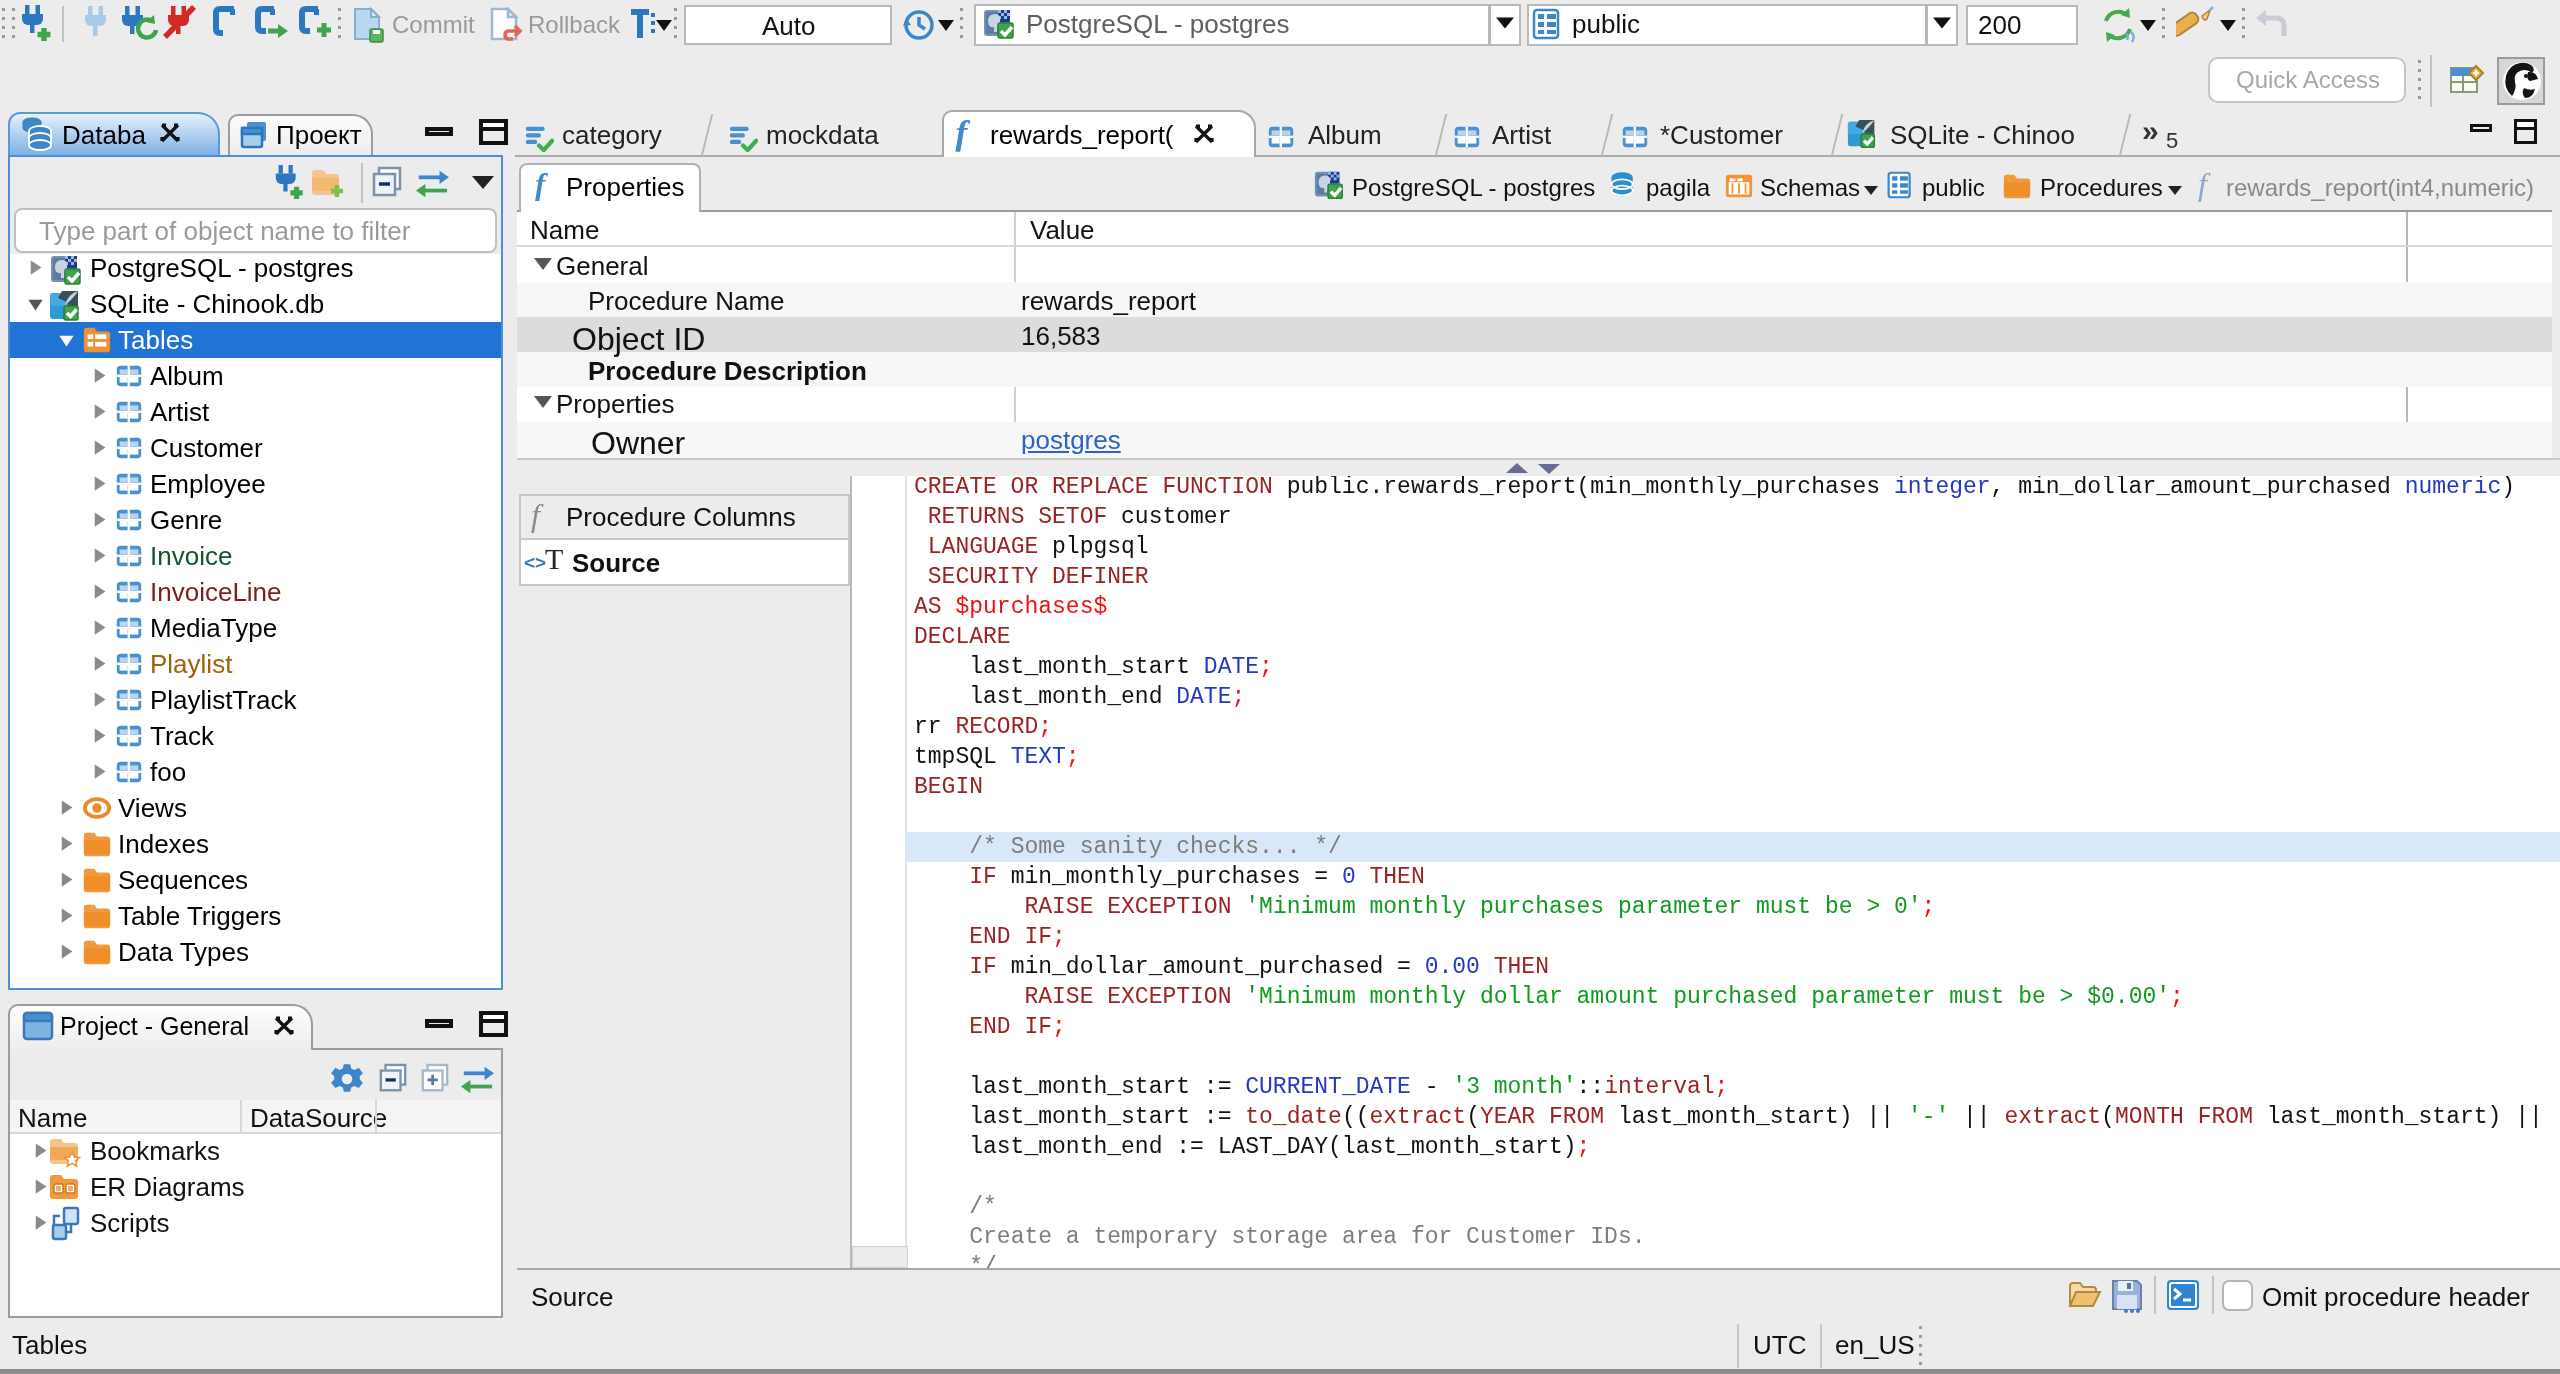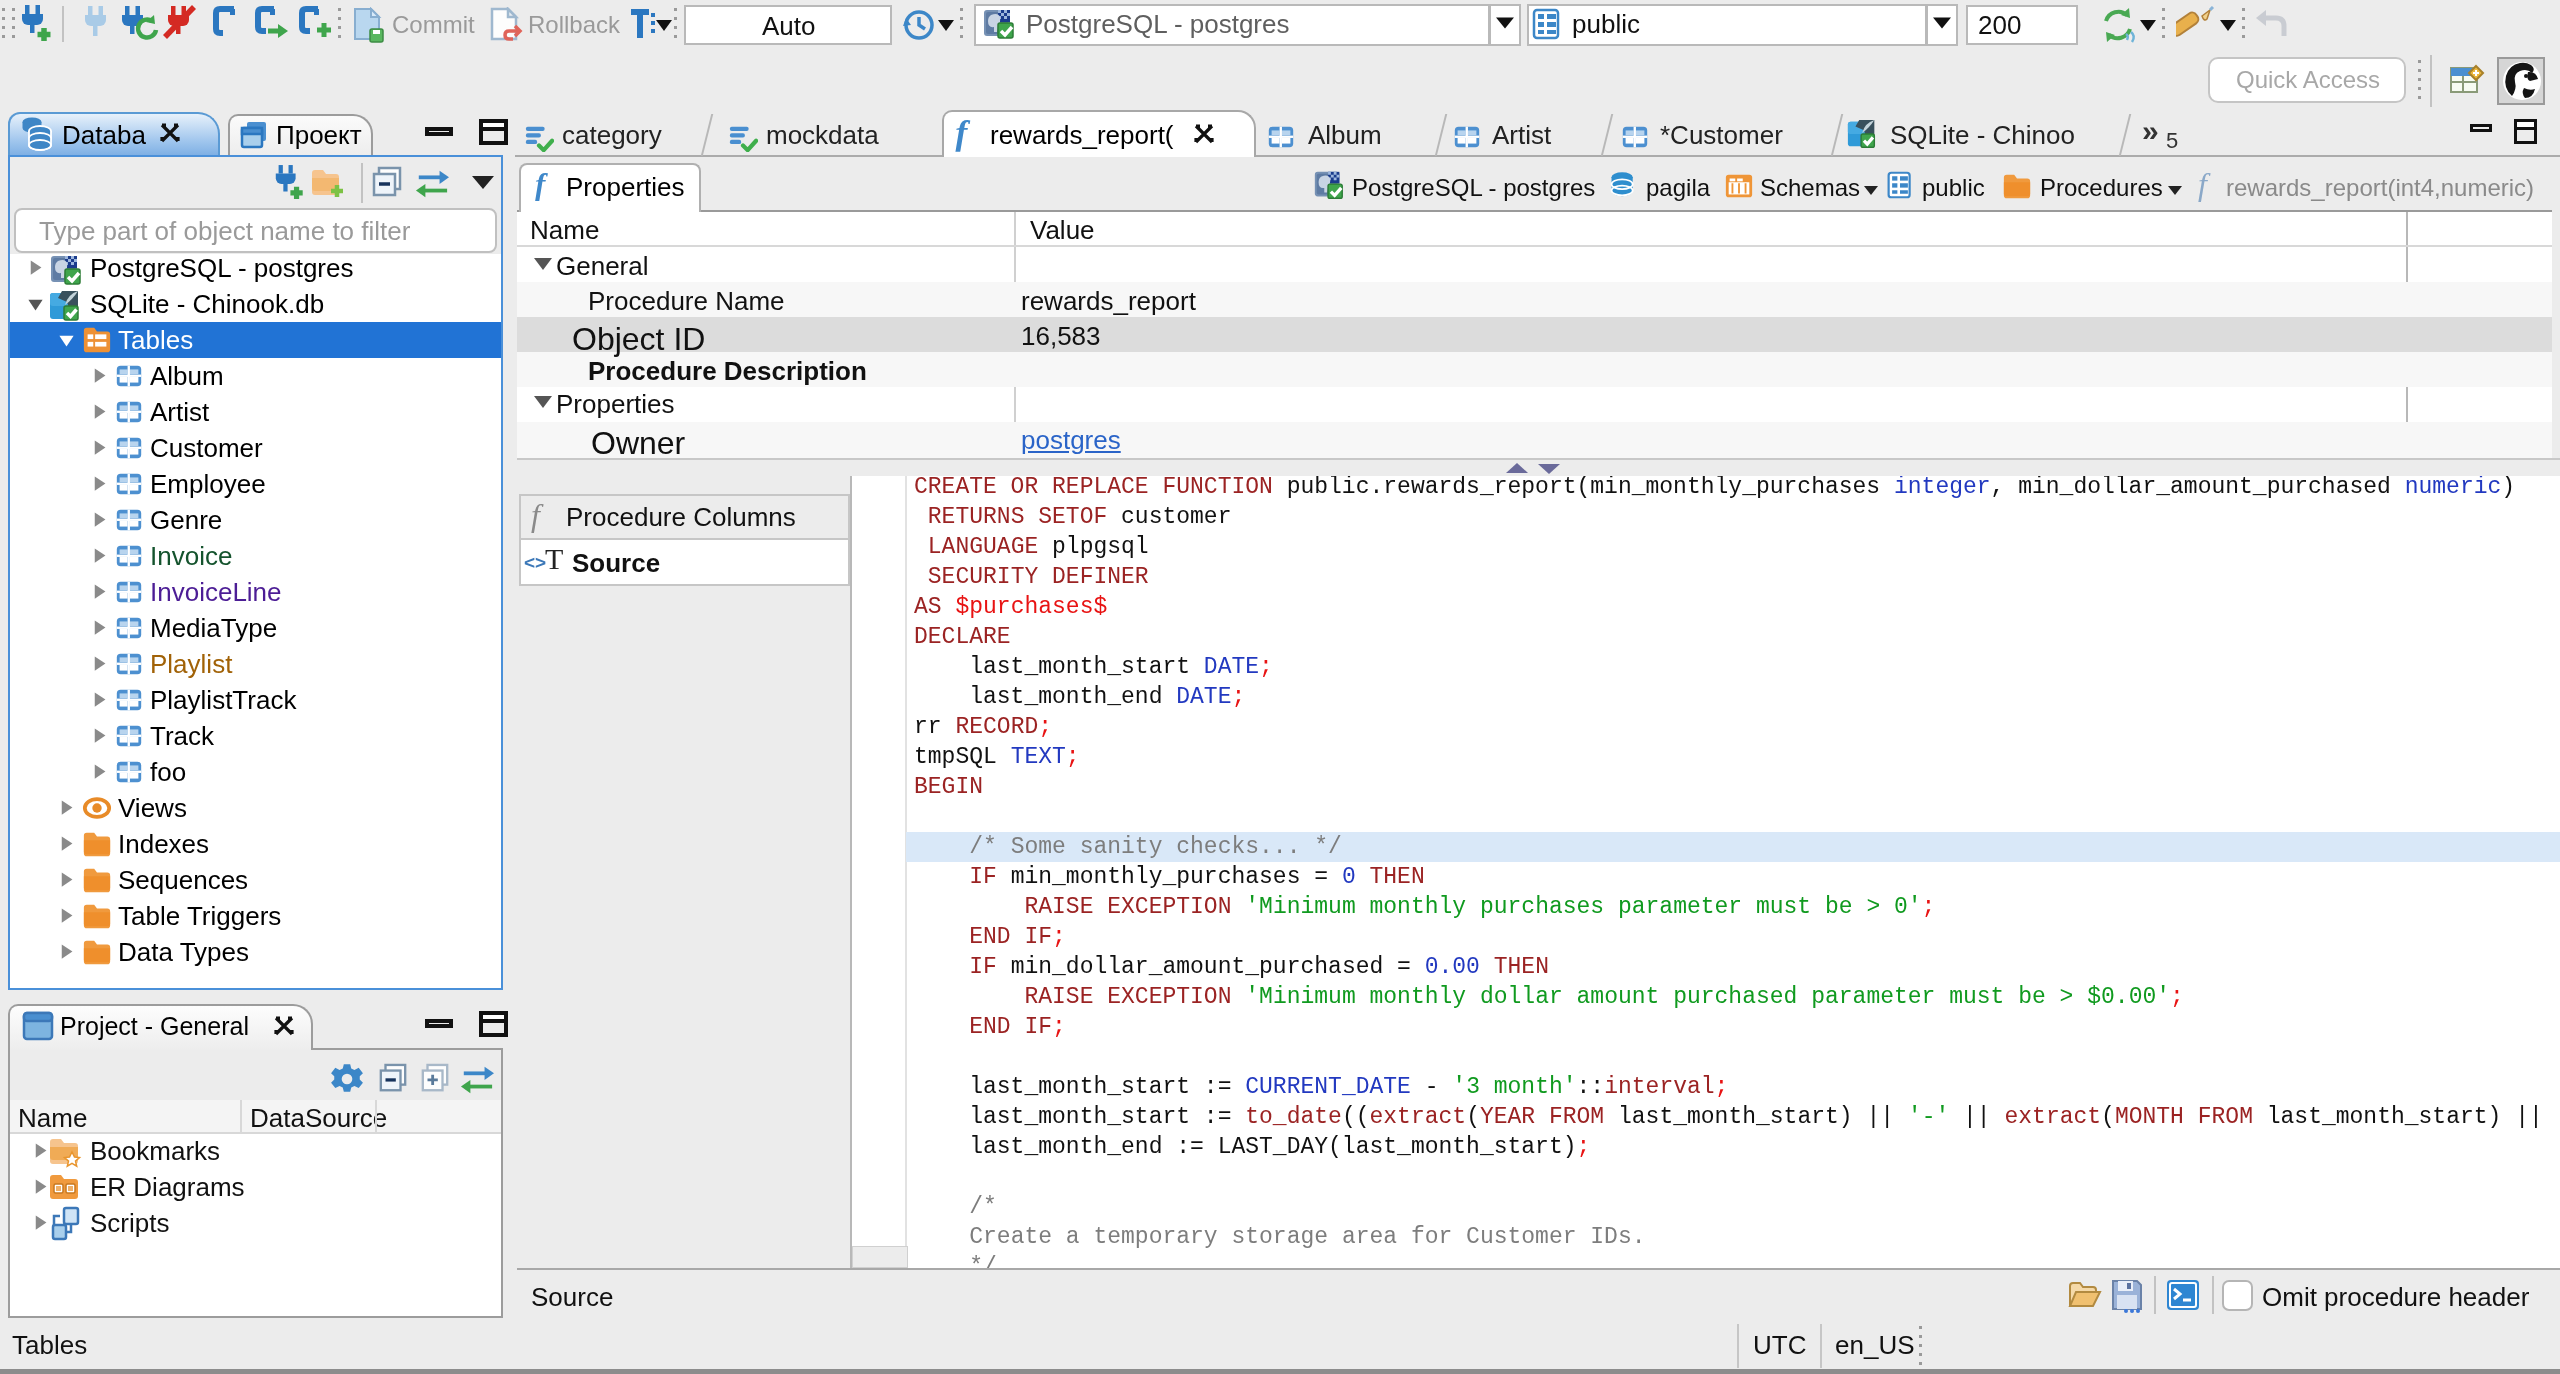--- a/index.html
+++ b/index.html
@@ -272,21 +272,21 @@
 <svg class="a" style="left:114px;top:541px" width="30" height="30" viewBox="0 0 32 32">
     <use href="#tbl"></use>
   </svg>
 <div class="t" style="left:150px;top:541px;font-size:26px;color:#14532d">Invoice</div>
 <svg class="a" style="left:90px;top:582px" width="19" height="19" viewBox="0 0 16 16">
     <path d="M4 2 L13 8 L4 14 Z" fill="#8a8a8a"></path>
   </svg>
 <svg class="a" style="left:114px;top:577px" width="30" height="30" viewBox="0 0 32 32">
     <use href="#tbl"></use>
   </svg>
-<div class="t" style="left:150px;top:577px;font-size:26px;color:#4c1d95">InvoiceLine</div>
+<div class="t" style="left:150px;top:577px;font-size:26px;color:#7f1d1d">InvoiceLine</div>
 <svg class="a" style="left:90px;top:618px" width="19" height="19" viewBox="0 0 16 16">
     <path d="M4 2 L13 8 L4 14 Z" fill="#8a8a8a"></path>
   </svg>
 <svg class="a" style="left:114px;top:613px" width="30" height="30" viewBox="0 0 32 32">
     <use href="#tbl"></use>
   </svg>
 <div class="t" style="left:150px;top:613px;font-size:26px;color:#000">MediaType</div>
 <svg class="a" style="left:90px;top:654px" width="19" height="19" viewBox="0 0 16 16">
     <path d="M4 2 L13 8 L4 14 Z" fill="#8a8a8a"></path>
   </svg>

